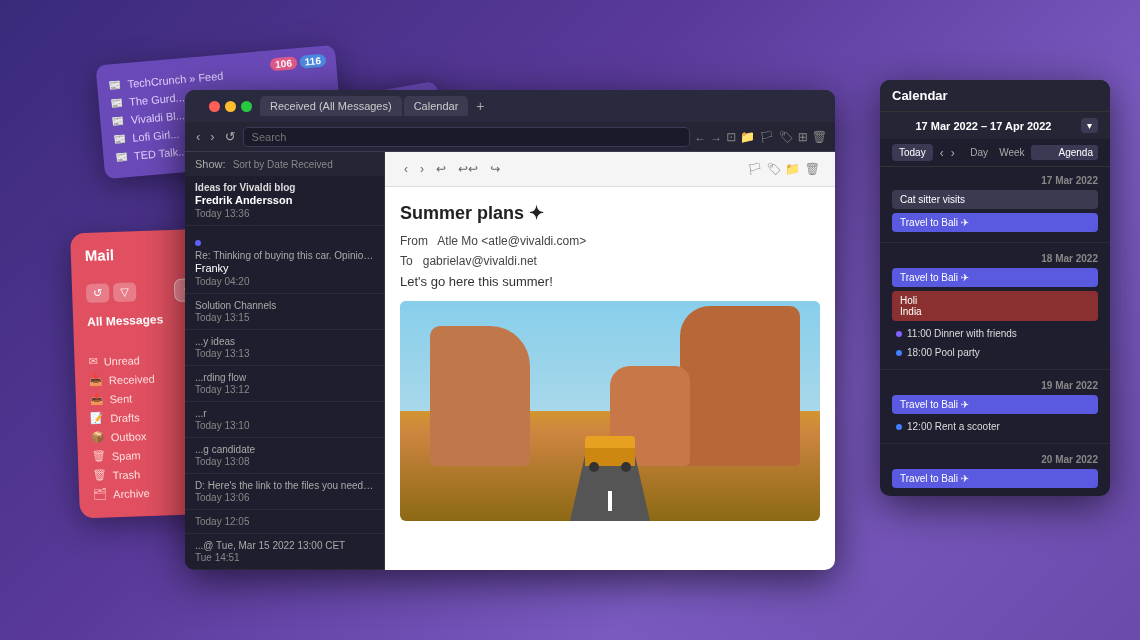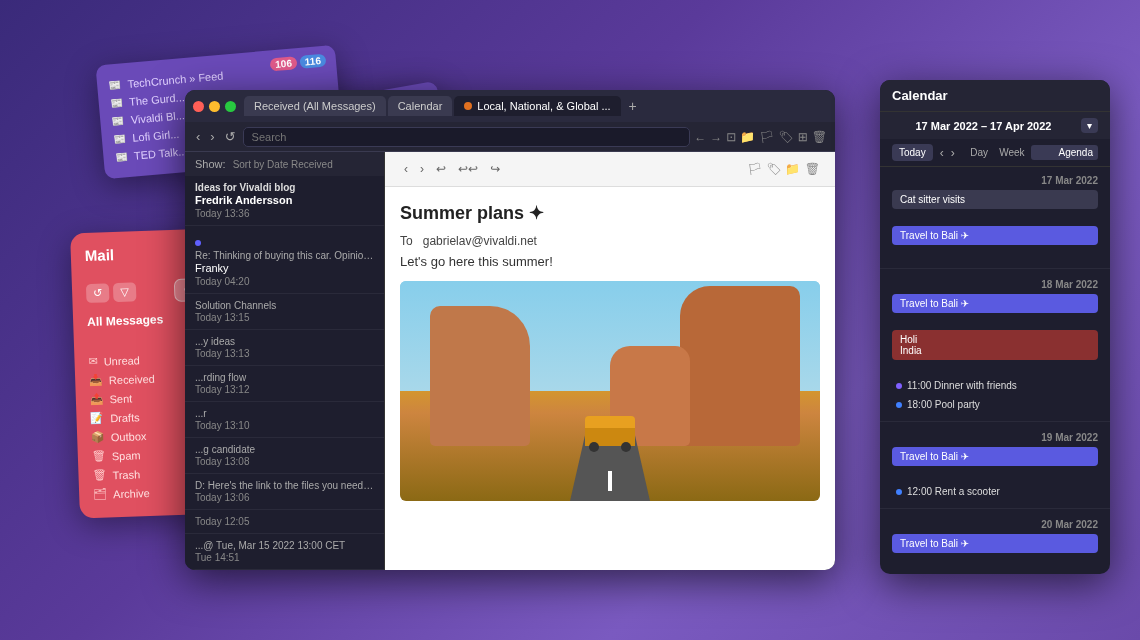--- a/index.html
+++ b/index.html
@@ -149,21 +149,21 @@
       border-radius: 10px;
       overflow: hidden;
       box-shadow: 0 10px 40px rgba(0,0,0,0.6);
       z-index: 3;
     }
     .browser-tabs {
       display: flex;
       align-items: center;
       background: #2a2a3e;
       height: 32px;
-      padding: 0 8px;
+      padding: 0 24px;
       gap: 2px;
     }
     .browser-tab {
       background: #3a3a50;
       color: #ccc;
       font-size: 11px;
       padding: 4px 10px;
       border-radius: 5px 5px 0 0;
       cursor: pointer;
       white-space: nowrap;
@@ -516,21 +516,21 @@
       font-weight: 600;
       margin-bottom: 4px;
       text-align: right;
     }
     .cal-event {
       background: #5a5ae0;
       color: #fff;
       font-size: 10px;
       padding: 4px 8px;
       border-radius: 4px;
-      margin-bottom: 17px;
+      margin-bottom: 4px;
     }
     .cal-event.gray { background: #3a3a50; }
     .cal-event.red { background: #8a3030; }
     .cal-event-dot {
       display: flex;
       align-items: center;
       gap: 5px;
       font-size: 10px;
       color: #ddd;
       padding: 3px 4px;
@@ -644,24 +644,20 @@
     <div class="traffic-lights">
       <div class="tl tl-red"></div>
       <div class="tl tl-yellow"></div>
       <div class="tl tl-green"></div>
     </div>
     <div class="browser-tab">
       <span>Received (All Messages)</span>
     </div>
     <div class="browser-tab">
       <span>Calendar</span>
-    </div>
-    <div class="browser-tab active">
-      <span class="tab-dot"></span>
-      <span>Local, National, &amp; Global ...</span>
     </div>
     <span class="tab-plus">+</span>
   </div>
 
   <div class="browser-toolbar">
     <button class="nav-btn">‹</button>
     <button class="nav-btn">›</button>
     <button class="nav-btn">↺</button>
     <input class="search-bar" type="text" placeholder="Search" style="">
     <div class="toolbar-icons">
@@ -738,20 +734,25 @@
         <div class="email-actions">
           <button class="email-action-btn">🏳</button>
           <button class="email-action-btn">🏷</button>
           <button class="email-action-btn">📁</button>
           <button class="email-action-btn">🗑</button>
         </div>
       </div>
       <div class="email-body">
         <div class="email-title">Summer plans ✦</div>
         <div class="email-meta">
+          <span>From</span>
+          &nbsp;
+          <span>Atle Mo &lt;atle@vivaldi.com&gt;</span>
+        </div>
+        <div class="email-meta">
           <span>To</span>
           &nbsp;
           <span>gabrielav@vivaldi.net</span>
         </div>
         <p class="email-text">Let's go here this summer!</p>
 
         <div class="email-image">
           <div class="sky-blue"></div>
 
           <div class="rock-left"></div>

